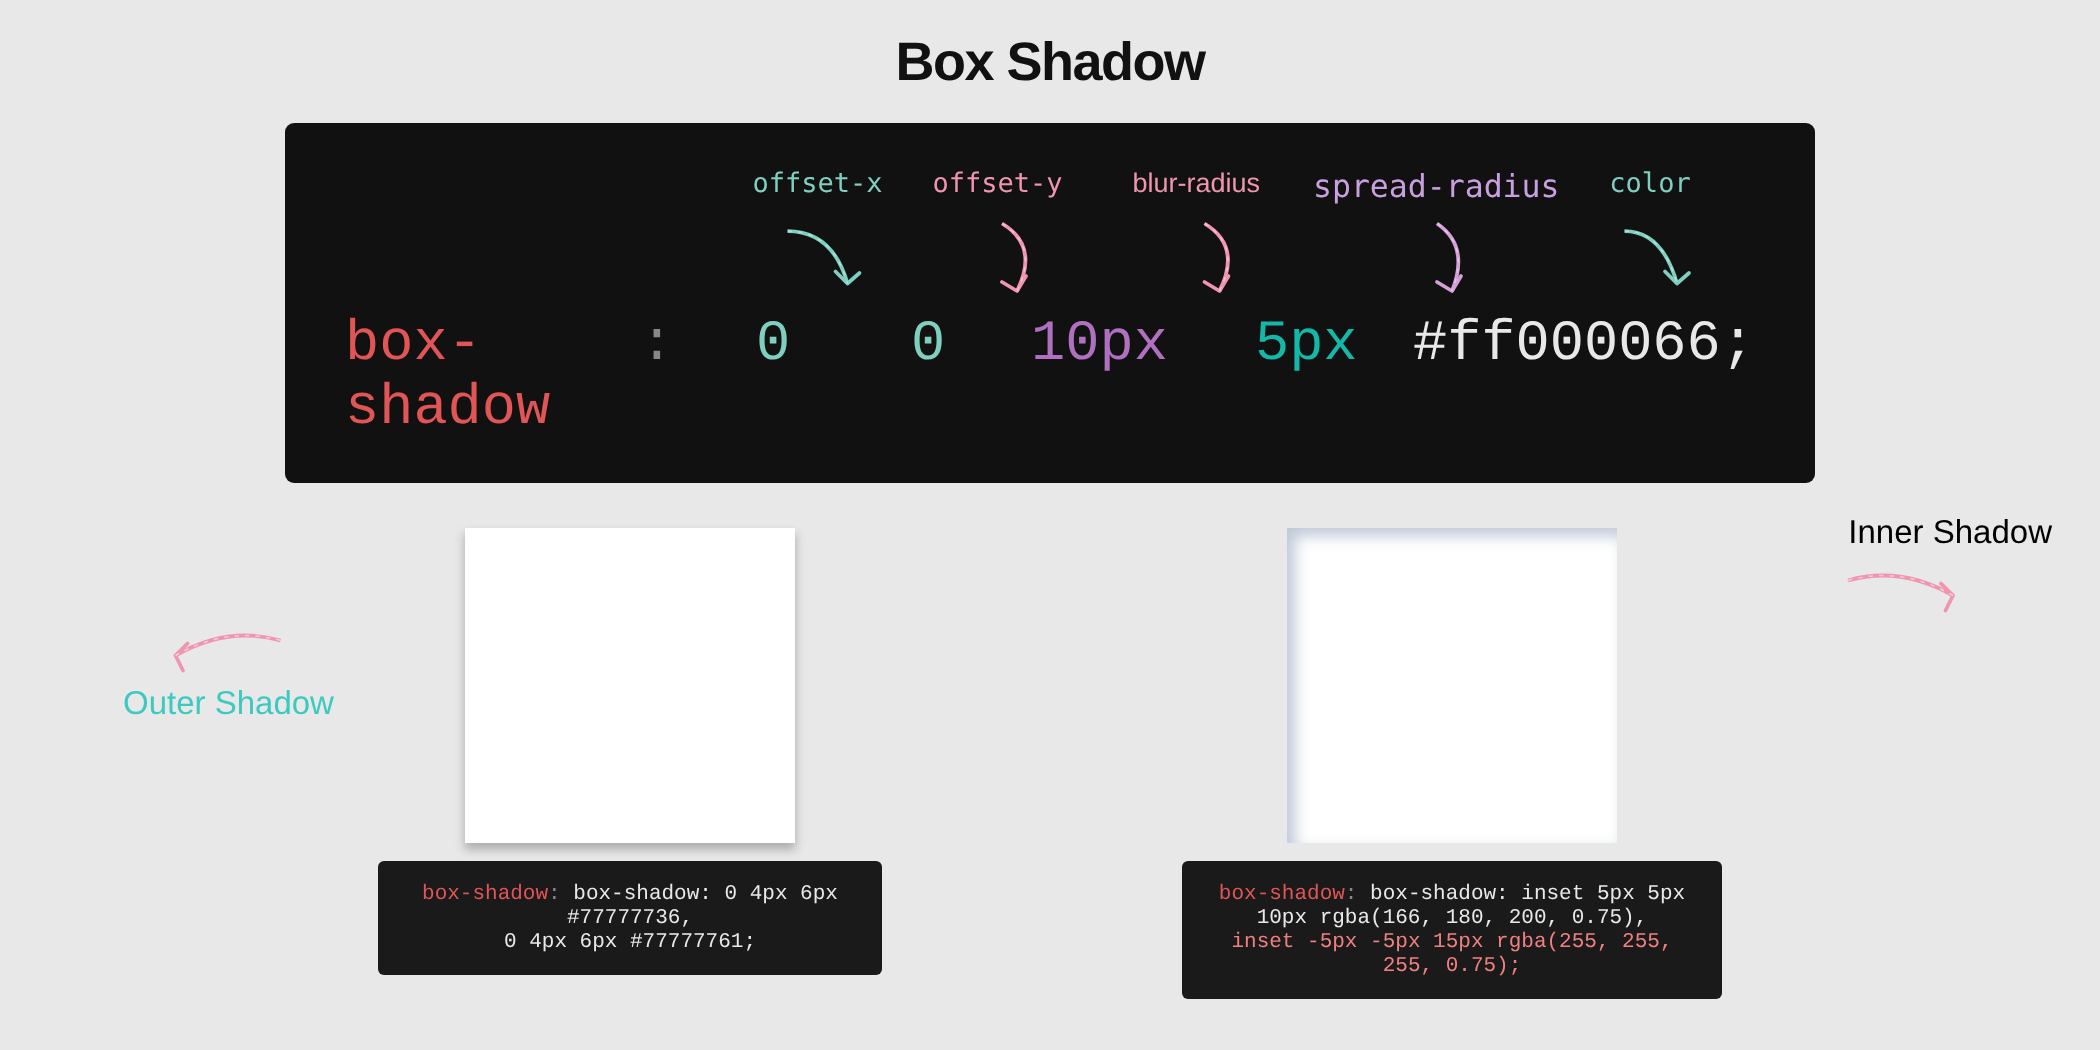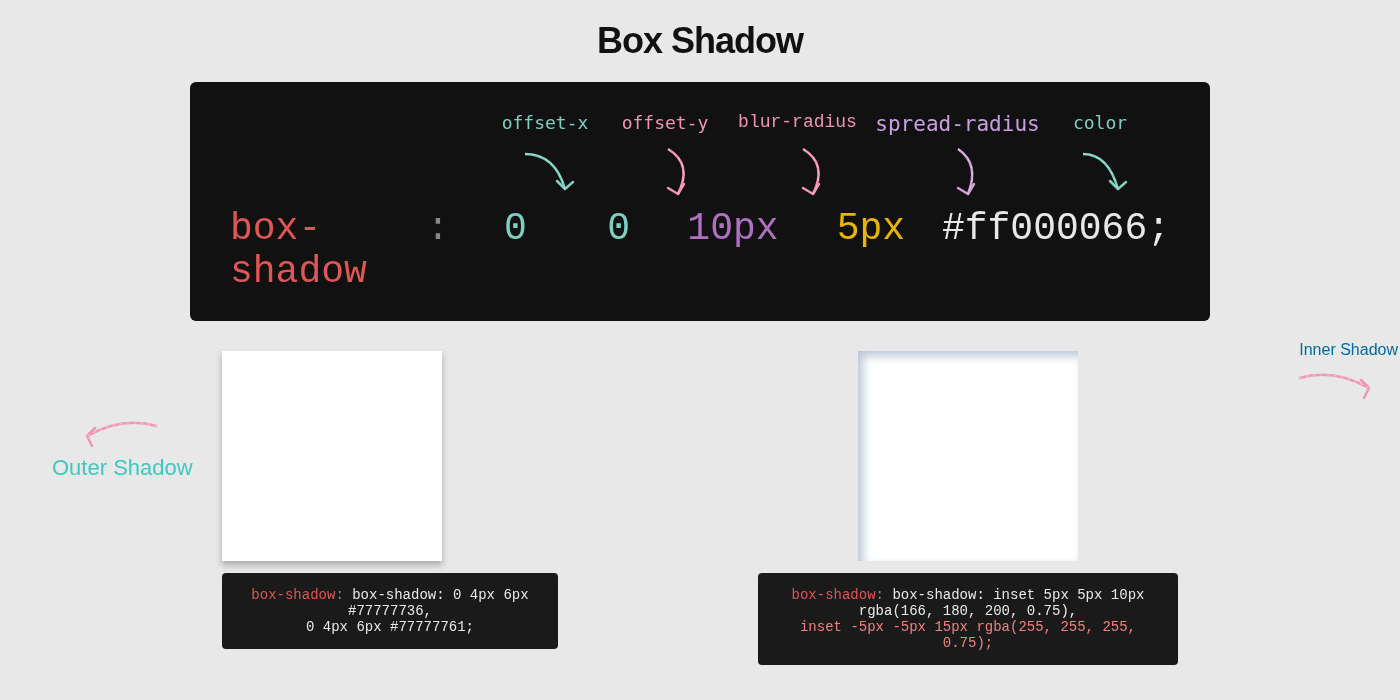--- a/index.html
+++ b/index.html
@@ -42,20 +42,21 @@
       justify-content: center;
       gap: 200px;
       padding: 0 60px;
       align-items: flex-start;
       margin-top: 10px;
     }
 
     .demo-left {
       display: flex;
       flex-direction: column;
+      align-items: center;
       position: relative;
     }
 
     .demo-right {
       display: flex;
       flex-direction: column;
       align-items: center;
       position: relative;
     }
 
@@ -119,21 +120,21 @@
 
 <div class="page">
 
   <h1 class="page-title">Box Shadow</h1>
 
   <div class="syntax-box">
 
     <div style="display:flex; padding-left:250px; margin-bottom: 8px;">
       <div style="width:130px; text-align:center; font-family:monospace; font-size:18px; color:#7ecfc0;">offset-x</div>
       <div style="width:110px; text-align:center; font-family:monospace; font-size:18px; color:#f095b0;">offset-y</div>
-      <div style="width:155px; text-align:center; font-family:Liberation Mono, monospace; font-size:18px; color:#f095b0;">blur-radius</div>
+      <div style="width:155px; text-align:center; font-family:Liberation Sans, sans-serif; font-size:18px; color:#f095b0;">blur-radius</div>
       <div style="width:165px; text-align:center; font-family:monospace; font-size:21px; color:#c8a0e0;">spread-radius</div>
       <div style="width:120px; text-align:center; font-family:monospace; font-size:18px; color:#7ecfc0;">color</div>
     </div>
 
     <div style="display:flex; padding-left:250px; margin-bottom: 4px; align-items:flex-end;">
 
       <div style="width:130px; text-align:center;">
         <svg width="60" height="50" viewBox="0 0 60 50" class="arrow-svg">
           <path d="M10,5 Q40,5 50,40" stroke="#7ecfc0" stroke-width="2.5" fill="none"></path>
           <path d="M50,40 L42,32 M50,40 L58,33" stroke="#7ecfc0" stroke-width="2.5" fill="none" stroke-linecap="round"></path>
@@ -174,21 +175,21 @@
         </svg>
       </div>
     </div>
 
     <div style="display:flex; align-items:baseline; font-family:'Courier New',monospace; font-size:38px;">
       <span style="color:#e05555;">box-shadow</span>
       <span style="color:#888888; margin-right:10px;">:</span>
       <div style="width:130px; text-align:center; color:#7ecfc0;">0</div>
       <div style="width:110px; text-align:center; color:#7ecfc0;">0</div>
       <div style="width:155px; text-align:center; color:#b070c0;">10px</div>
-      <div style="width:165px; text-align:center; color:#eab308;">5px</div>
+      <div style="width:165px; text-align:center; color:#14b8a6;">5px</div>
       <span style="color:#e8e8e8;">#ff000066;</span>
     </div>
   </div>
 
   <div class="demo-section">
 
     <div class="demo-left">
 
       <div class="outer-shadow-label">
         <svg width="90" height="40" viewBox="0 0 90 40">
@@ -203,30 +204,30 @@
 
       <div class="code-block">
         <span class="prop">box-shadow</span><span style="color:#888">: </span><span class="val">box-shadow: 0 4px 6px #77777736,</span><br>
         <span class="val">0 4px 6px #77777761;</span>
       </div>
     </div>
 
     <div class="demo-right">
 
       <div class="inner-shadow-label">
-        <span style="color:#0369a1; font-size:16px; margin-left: 10px;">Inner Shadow</span>
+        <span style="color:#000000; font-size:22px; margin-left: 10px;">Inner Shadow</span>
         <svg width="90" height="40" viewBox="0 0 90 40">
           <path d="M10,15 Q45,5 80,25" stroke="#f095b0" stroke-width="2.5" fill="none"></path>
           <path d="M80,25 L72,17 M80,25 L75,35" stroke="#f095b0" stroke-width="2.5" fill="none" stroke-linecap="round"></path>
           <path d="M10,15 Q45,5 80,25" stroke="white" stroke-width="1" fill="none" stroke-dasharray="3,4" opacity="0.5"></path>
         </svg>
       </div>
 
       <div class="box-inner"></div>
 
-      <div class="code-block" style="width:420px;">
+      <div class="code-block" style="width:360px;">
         <span class="prop">box-shadow</span><span style="color:#888">: </span><span class="val">box-shadow: inset 5px 5px 10px rgba(166, 180, 200, 0.75),</span><br>
         <span style="color:#f08080">inset -5px -5px 15px rgba(255, 255, 255, 0.75);</span>
       </div>
     </div>
 
   </div>
 </div>
 
 </body></html>

